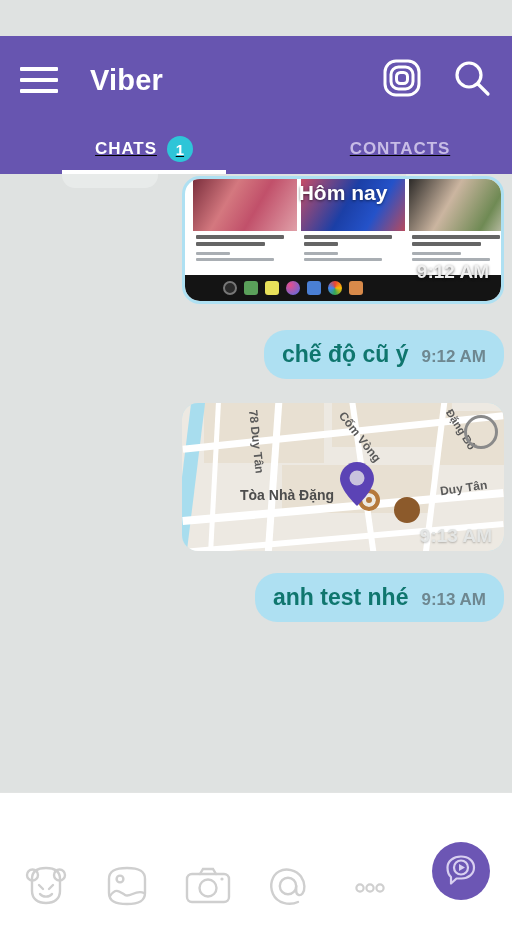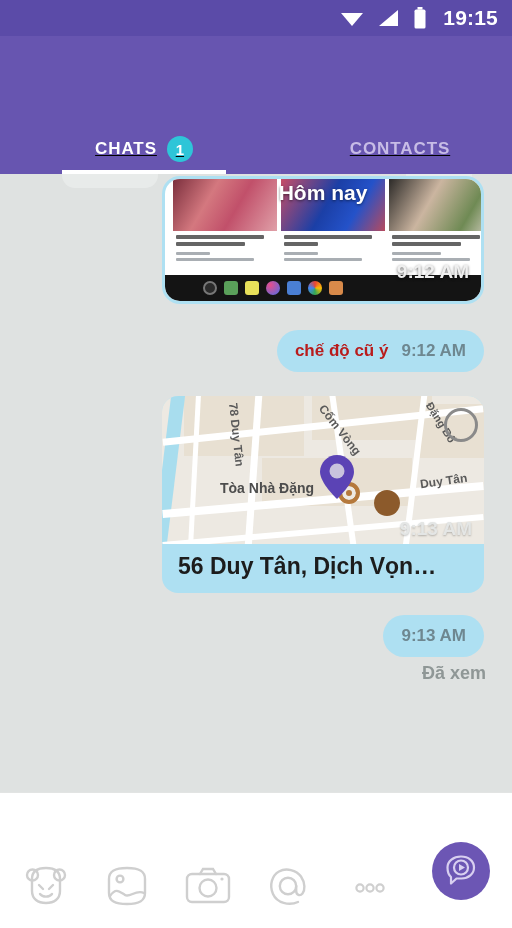--- a/index.html
+++ b/index.html
@@ -68,21 +68,21 @@
   .chat {
     position:absolute; top:174px; left:0; width:512px; height:618px;
     background:#DFE2E1; overflow:hidden;
   }
   
   .peek { position:absolute; top:-12px; border-radius:26px; background:#EAECEB;
           height:26px; opacity:.85; }
   .peek.left { left:62px; width:96px; }
   .peek.right { right:40px; width:66px; }
 
-  .row { display:flex; padding:0 28px; }
+  .row { display:flex; padding:0 8px; }
   .row.out { justify-content:flex-end; }
 
   
   .img-bubble {
     position:relative; width:322px; height:128px; margin-top:0;
     background:#AEE0F2; border-radius:18px 18px 18px 18px;
     overflow:hidden; border:3px solid #AEE0F2;
   }
   .shot { position:absolute; inset:0; background:#ffffff; overflow:hidden; }
   .shot-grid { position:absolute; top:0; left:8px; right:-10px; height:84px;
@@ -112,21 +112,21 @@
     position:absolute; right:12px; bottom:18px; z-index:4;
     color:#efefef; font-size:19px; font-weight:bold;
     text-shadow:0 1px 3px rgba(0,0,0,.6);
   }
 
   
   .bubble {
     background:#AEE0F2; border-radius:22px; padding:11px 18px;
     display:flex; align-items:baseline; gap:13px; max-width:340px;
   }
-  .bubble .txt { color:#b91c1c; font-size:17px; font-weight:bold; }
+  .bubble .txt { color:#0f766e; font-size:23px; font-weight:bold; }
   .bubble .time { color:#6E8790; font-size:17px; font-weight:bold; }
 
   
   .map-bubble {
     position:relative; width:322px; background:#AEE0F2;
     border-radius:16px; overflow:hidden;
   }
   .map {
     position:relative; height:148px; background:#EDE9E2; overflow:hidden;
   }
@@ -177,41 +177,45 @@
     width:58px; height:58px; border-radius:50%;
     background:#6C56B4; display:flex; align-items:center; justify-content:center;
     cursor:pointer;
   }
 </style>
 </head>
 <body>
 
 <div id="app">
 
-  <div class="statusbar">
-    <span class="sb-icon">
-      <svg width="26" height="20" viewBox="0 0 26 20">
-        <path d="M2 5 L24 5 L13 18 Z" fill="#ffffff"></path>
-      </svg>
-    </span>
-    <span class="sb-icon">
-      <svg width="24" height="20" viewBox="0 0 24 20">
-        <path d="M2 18 L21 18 L21 2 Z" fill="#ffffff"></path>
-      </svg>
-    </span>
-    <span class="sb-icon">
-      <svg width="14" height="22" viewBox="0 0 14 22">
-        <rect x="4.5" y="0" width="5" height="2.6" fill="#ffffff"></rect>
-        <rect x="1.5" y="2.6" width="11" height="19" rx="1.6" fill="#ffffff"></rect>
-      </svg>
-    </span>
-    <span class="sb-time">19:15</span>
-  </div>
 
   <div class="header">
+    <div class="header-top">
+      <div class="hamburger">
+        <span></span>
+          <span></span>
+          <span></span>
+      </div>
+      <div class="app-title">Viber</div>
+      <div class="header-actions">
+        <span>
+          <svg width="40" height="40" viewBox="0 0 40 40" fill="none" stroke="#fff">
+            <rect x="3" y="3" width="34" height="34" rx="11" stroke-width="3"></rect>
+            <rect x="9" y="9" width="22" height="22" rx="7.5" stroke-width="3"></rect>
+            <rect x="14.5" y="14.5" width="11" height="11" rx="4" stroke-width="3"></rect>
+          </svg>
+        </span>
+        <span>
+          <svg width="40" height="40" viewBox="0 0 40 40" fill="none" stroke="#fff" stroke-width="3.2" stroke-linecap="round">
+            <circle cx="17" cy="17" r="12"></circle>
+            <line x1="26" y1="26" x2="36" y2="36"></line>
+          </svg>
+        </span>
+      </div>
+    </div>
 
     <div class="tabs">
       <div class="tab active">
         <span>CHATS</span>
         <span class="badge">1</span>
       </div>
       <div class="tab">
         <span>CONTACTS</span>
       </div>
     </div>
@@ -306,31 +310,30 @@
 
           <div class="m-poi" style="left:176px;top:86px;width:22px;height:22px;background:#B5793C;border:4px solid #B5793C;box-shadow:inset 0 0 0 4px #EDE9E2;"></div>
           <div class="m-poi" style="left:212px;top:94px;width:26px;height:26px;background:#8C5A2B;"></div>
 
           <svg class="pin" style="left:157px;top:58px;" viewBox="0 0 36 46">
             <path d="M18 1 C8.6 1 1 8.6 1 18 C1 29 18 45 18 45 C18 45 35 29 35 18 C35 8.6 27.4 1 18 1 Z" fill="#5B43B5"></path>
             <circle cx="18" cy="17" r="7.5" fill="#C9C3DD"></circle>
           </svg>
           <div class="map-time">9:13 AM</div>
         </div>
-        <div class="map-addr">56 Duy Tân, Dịch Vọn…</div>
       </div>
     </div>
 
     <div class="row out" style="margin-top:22px;">
       <div class="bubble">
+        <span class="txt">anh test nhé</span>
         <span class="time">9:13 AM</span>
       </div>
     </div>
 
-    <div class="seen">Đã xem</div>
   </div>
 
   <div class="composer">
 
     <div class="tools">
       <span class="tool">
         <svg width="46" height="42" viewBox="0 0 46 42" fill="none" stroke="#CFCFCF" stroke-width="2.4" stroke-linecap="round">
           <path d="M9 14 C9 6 14 3 23 3 C32 3 37 6 37 14 L37 26 C37 34 31 38 23 38 C15 38 9 34 9 26 Z"></path>
           <circle cx="9.5" cy="10" r="5.5"></circle>
           <circle cx="36.5" cy="10" r="5.5"></circle>

